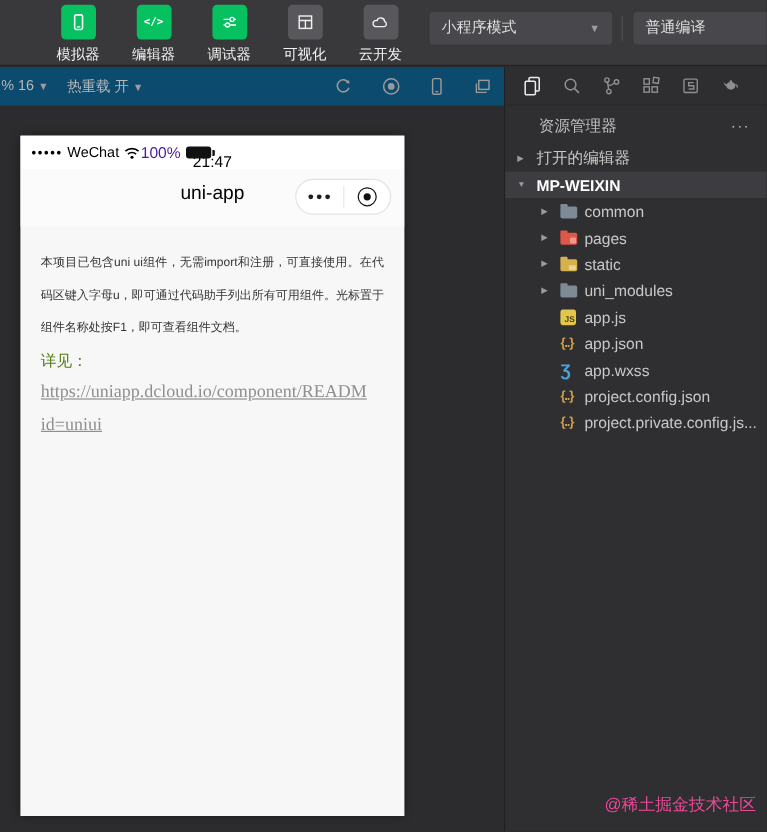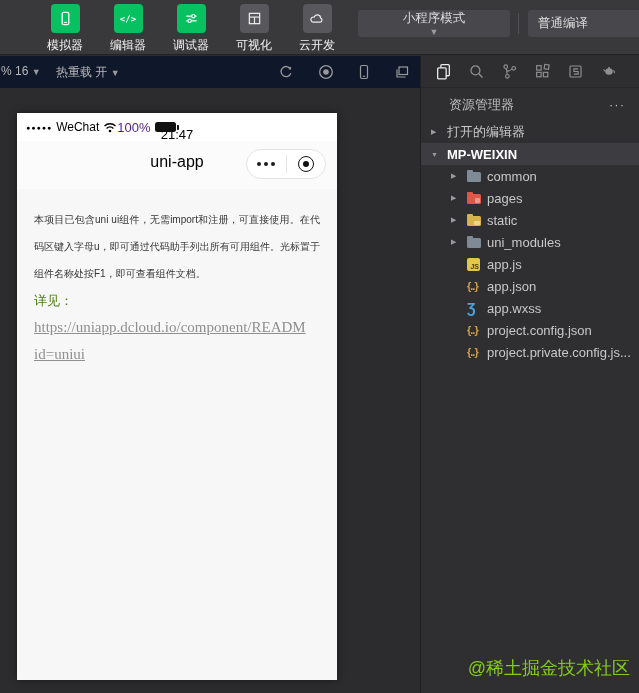--- a/index.html
+++ b/index.html
@@ -13,28 +13,28 @@
   .tool-group { position:absolute; left:42px; top:4px; display:flex; gap:17px; }
   .tool-btn { width:46px; display:flex; flex-direction:column; align-items:center; cursor:pointer; }
   .tool-ico { width:29px; height:29px; border-radius:4px; display:flex; align-items:center; justify-content:center; }
   .tool-ico.green { background:#07c160; }
   .tool-ico.gray  { background:#58585c; }
   .tool-lbl { margin-top:4px; font-size:12px; color:#f2f2f2; white-space:nowrap; }
   .code-txt { font-family:"DejaVu Sans Mono", monospace; font-size:9px; font-weight:bold; color:#fff; }
 
   .dropdown { position:absolute; top:10px; height:27px; background:#48484c; border-radius:3px;
     color:#dedede; font-size:12.5px; display:flex; align-items:center; padding:0 10px; }
-  .dd-mode { left:358px; width:152px; justify-content:space-between;flex-direction:column; }
+  .dd-mode { left:358px; width:152px; justify-content:space-between; }
   .dd-compile { left:528px; width:130px; }
   .caret { font-size:9px; color:#9c9c9c; }
   .dd-divider { position:absolute; left:518px; top:13px; width:1px; height:21px; background:#525256; }
 
   
   .sim-toolbar { position:absolute; left:0; top:56px; width:420px; height:32px;
-    background:#0f172a; color:#b8b8b8; font-size:12px; }
+    background:#0c4a6e; color:#b8b8b8; font-size:12px; }
   .zoom-ctl { position:absolute; left:1px; top:8px; white-space:nowrap; cursor:pointer; }
   .hot-ctl  { position:absolute; left:56px; top:8px; white-space:nowrap; cursor:pointer; }
   .sim-ico { position:absolute; top:6px; width:20px; height:20px; display:flex; align-items:center; justify-content:center; cursor:pointer; }
 
   
   .right-panel { position:absolute; left:420px; top:56px; width:219px; height:637px;
     background:#2f2f31; border-left:1px solid #202022; }
   .activity-bar { height:32px; background:#2e2e30; display:flex; align-items:center;
     gap:15px; padding-left:13px; border-bottom:1px solid #28282a; }
   .act-ico { width:18px; height:18px; display:flex; align-items:center; justify-content:center; cursor:pointer; }
@@ -92,21 +92,21 @@
   .cap-div { width:1px; height:18px; background:#e6e6e6; }
   .cap-circle { width:16px; height:16px; border:1.5px solid #111; border-radius:50%;
     display:flex; align-items:center; justify-content:center; }
   .cap-circle i { width:6px; height:6px; border-radius:50%; background:#111; }
   .phone-content { padding:17px 17px 0 17px; }
   .para { font-size:10px; line-height:27px; color:#353535; text-align:justify; }
   .see { font-size:13px; line-height:27px; color:#4d7c0f; }
   .link-line { font-size:15px; line-height:27px; color:#8f8f8f; text-decoration:underline;
     white-space:nowrap; overflow:hidden; cursor:pointer;font-family:Liberation Serif, serif; }
 
-  .watermark { position:absolute; right:9px; bottom:13px; font-size:18px; color:#84cc16; }
+  .watermark { position:absolute; right:9px; bottom:13px; font-size:14px; color:#ec4899; }
 
   svg { display:block; }
 </style>
 </head>
 <body>
 
 <div class="screen">
 
   <div class="top-toolbar">
     <div class="tool-group">

